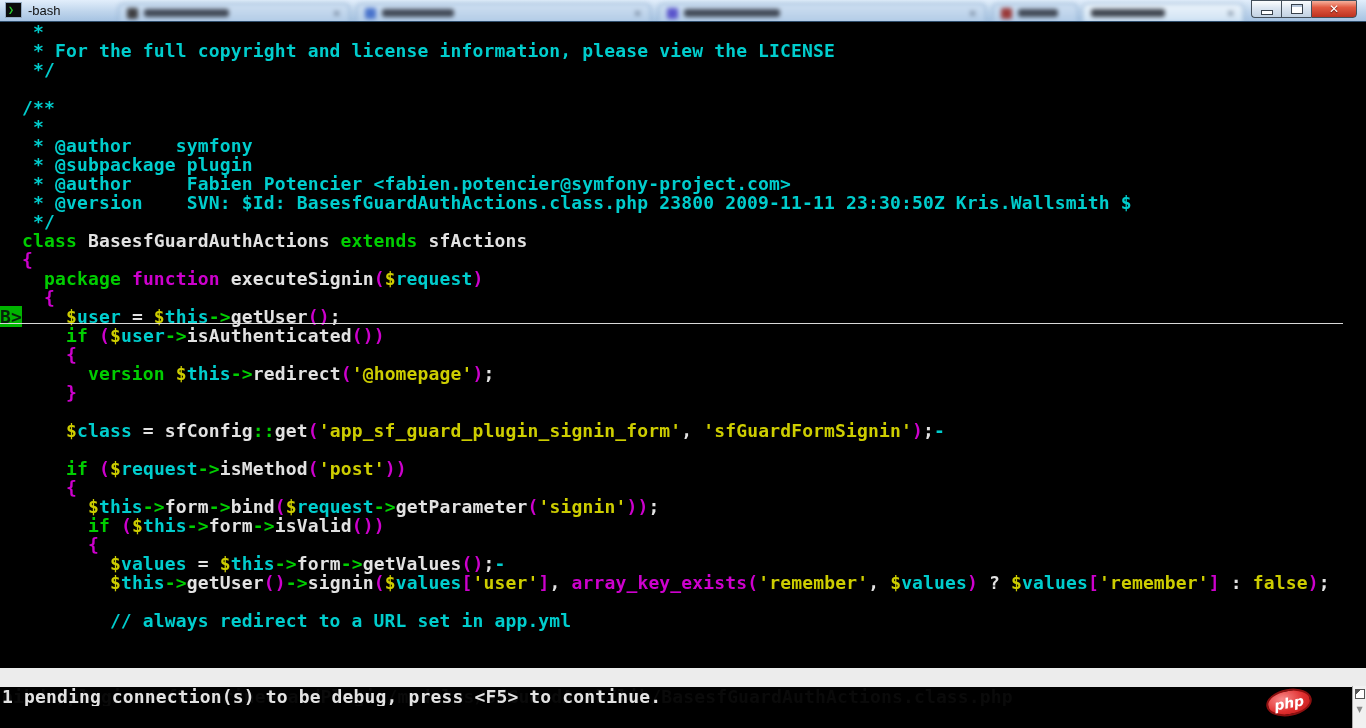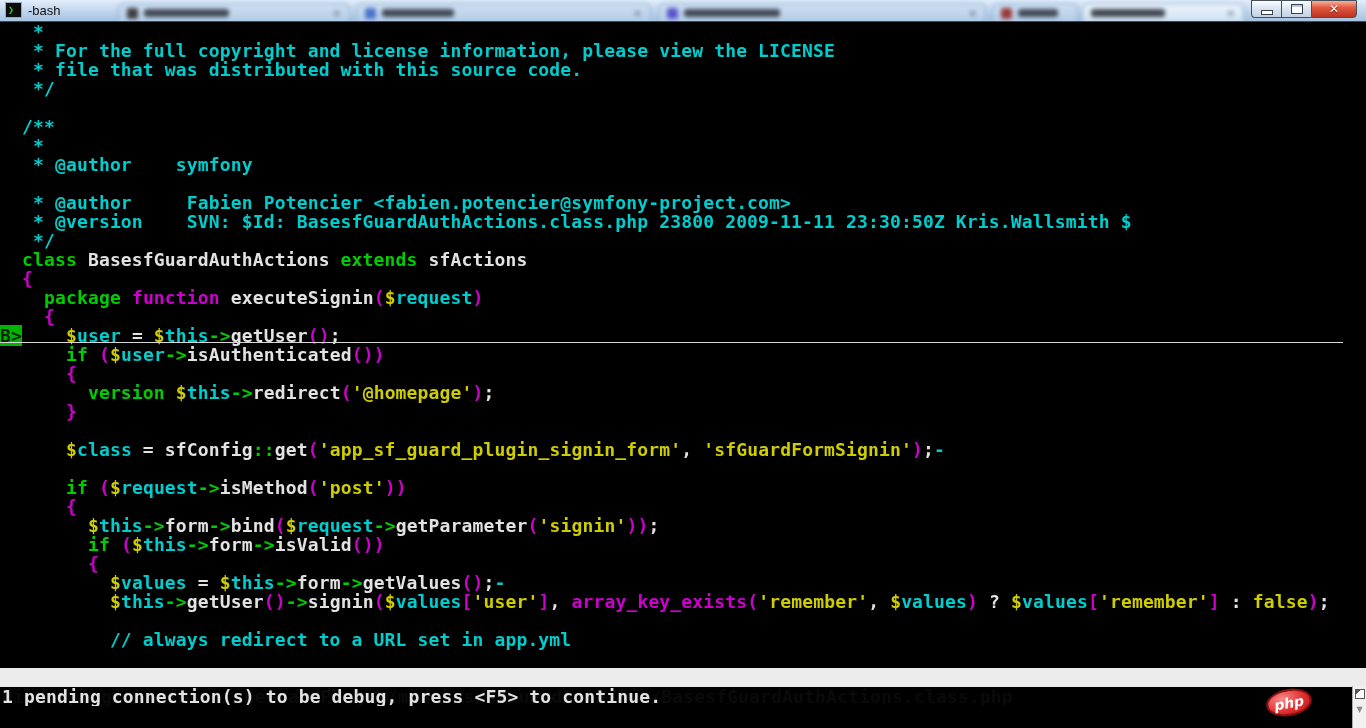--- a/index.html
+++ b/index.html
@@ -120,27 +120,26 @@
         </div>
       <div class="btn close">
           <span class="g-close">✕</span>
         </div>
     </div>
   </div>
 
   <div class="code">
       <div class="line"><span class="sign">  </span><span class="c-c"> *</span></div>
       <div class="line"><span class="sign">  </span><span class="c-c"> * For the full copyright and license information, please view the LICENSE</span></div>
-      <div class="line"><span class="sign">  </span><span class="c-c"> * file that was distributed with this source code.</span></div>
       <div class="line"><span class="sign">  </span><span class="c-c"> */</span></div>
       <div class="line"><span class="sign">  </span></div>
       <div class="line"><span class="sign">  </span><span class="c-c">/**</span></div>
       <div class="line"><span class="sign">  </span><span class="c-c"> *</span></div>
       <div class="line"><span class="sign">  </span><span class="c-c"> * @author    symfony</span></div>
-      <div class="line"><span class="sign">  </span></div>
+      <div class="line"><span class="sign">  </span><span class="c-c"> * @subpackage plugin</span></div>
       <div class="line"><span class="sign">  </span><span class="c-c"> * @author     Fabien Potencier &lt;fabien.potencier@symfony-project.com&gt;</span></div>
       <div class="line"><span class="sign">  </span><span class="c-c"> * @version    SVN: $Id: BasesfGuardAuthActions.class.php 23800 2009-11-11 23:30:50Z Kris.Wallsmith $</span></div>
       <div class="line"><span class="sign">  </span><span class="c-c"> */</span></div>
       <div class="line"><span class="sign">  </span><span class="c-g">class</span><span class="c-w"> BasesfGuardAuthActions </span><span class="c-g">extends</span><span class="c-w"> sfActions</span></div>
       <div class="line"><span class="sign">  </span><span class="c-m">{</span></div>
       <div class="line"><span class="sign">  </span><span class="c-w">  </span><span class="c-g">package</span><span class="c-w"> </span><span class="c-m">function</span><span class="c-w"> executeSignin</span><span class="c-m">(</span><span class="c-y">$</span><span class="c-c">request</span><span class="c-m">)</span></div>
       <div class="line"><span class="sign">  </span><span class="c-w">  </span><span class="c-m">{</span></div>
       <div class="line cursor-line"><span class="sign sign-active">B&gt;</span><span class="c-w">    </span><span class="c-y">$</span><span class="c-c">user</span><span class="c-w"> = </span><span class="c-y">$</span><span class="c-c">this</span><span class="c-g">-&gt;</span><span class="c-w">getUser</span><span class="c-m">()</span><span class="c-w">;</span></div>
       <div class="line"><span class="sign">  </span><span class="c-w">    </span><span class="c-g">if</span><span class="c-w"> </span><span class="c-m">(</span><span class="c-y">$</span><span class="c-c">user</span><span class="c-g">-&gt;</span><span class="c-w">isAuthenticated</span><span class="c-m">())</span></div>
       <div class="line"><span class="sign">  </span><span class="c-w">    </span><span class="c-m">{</span></div>

